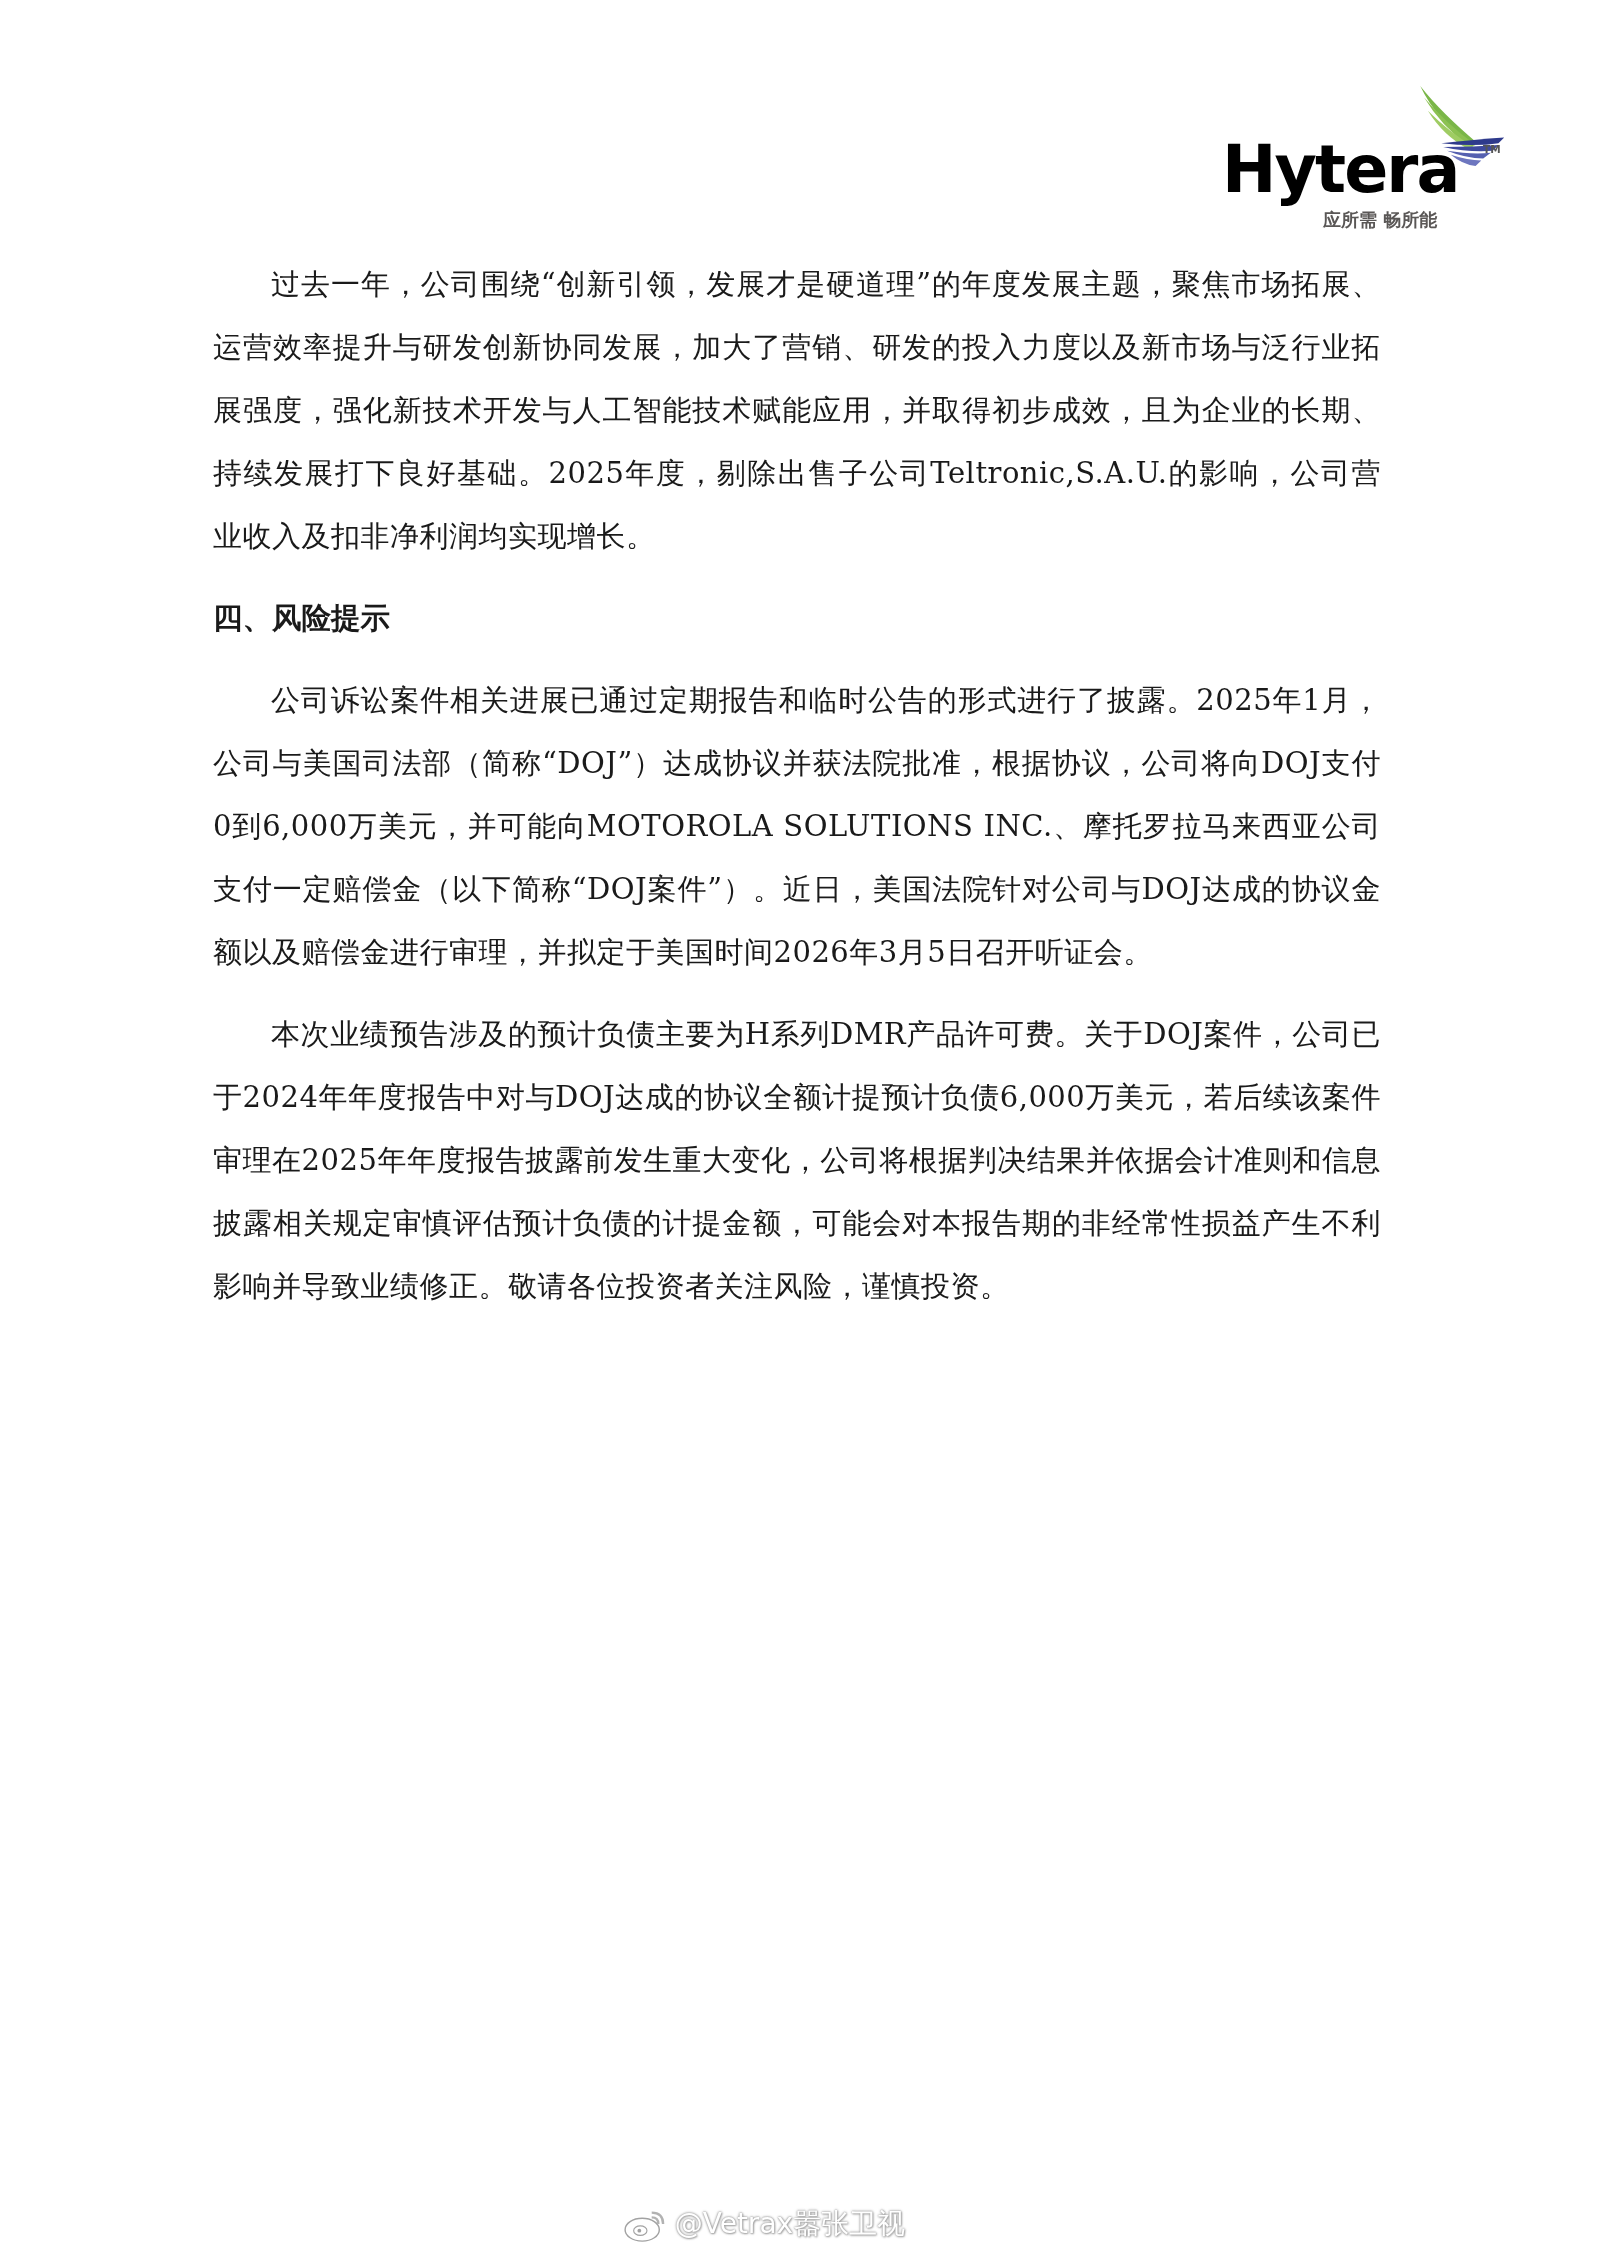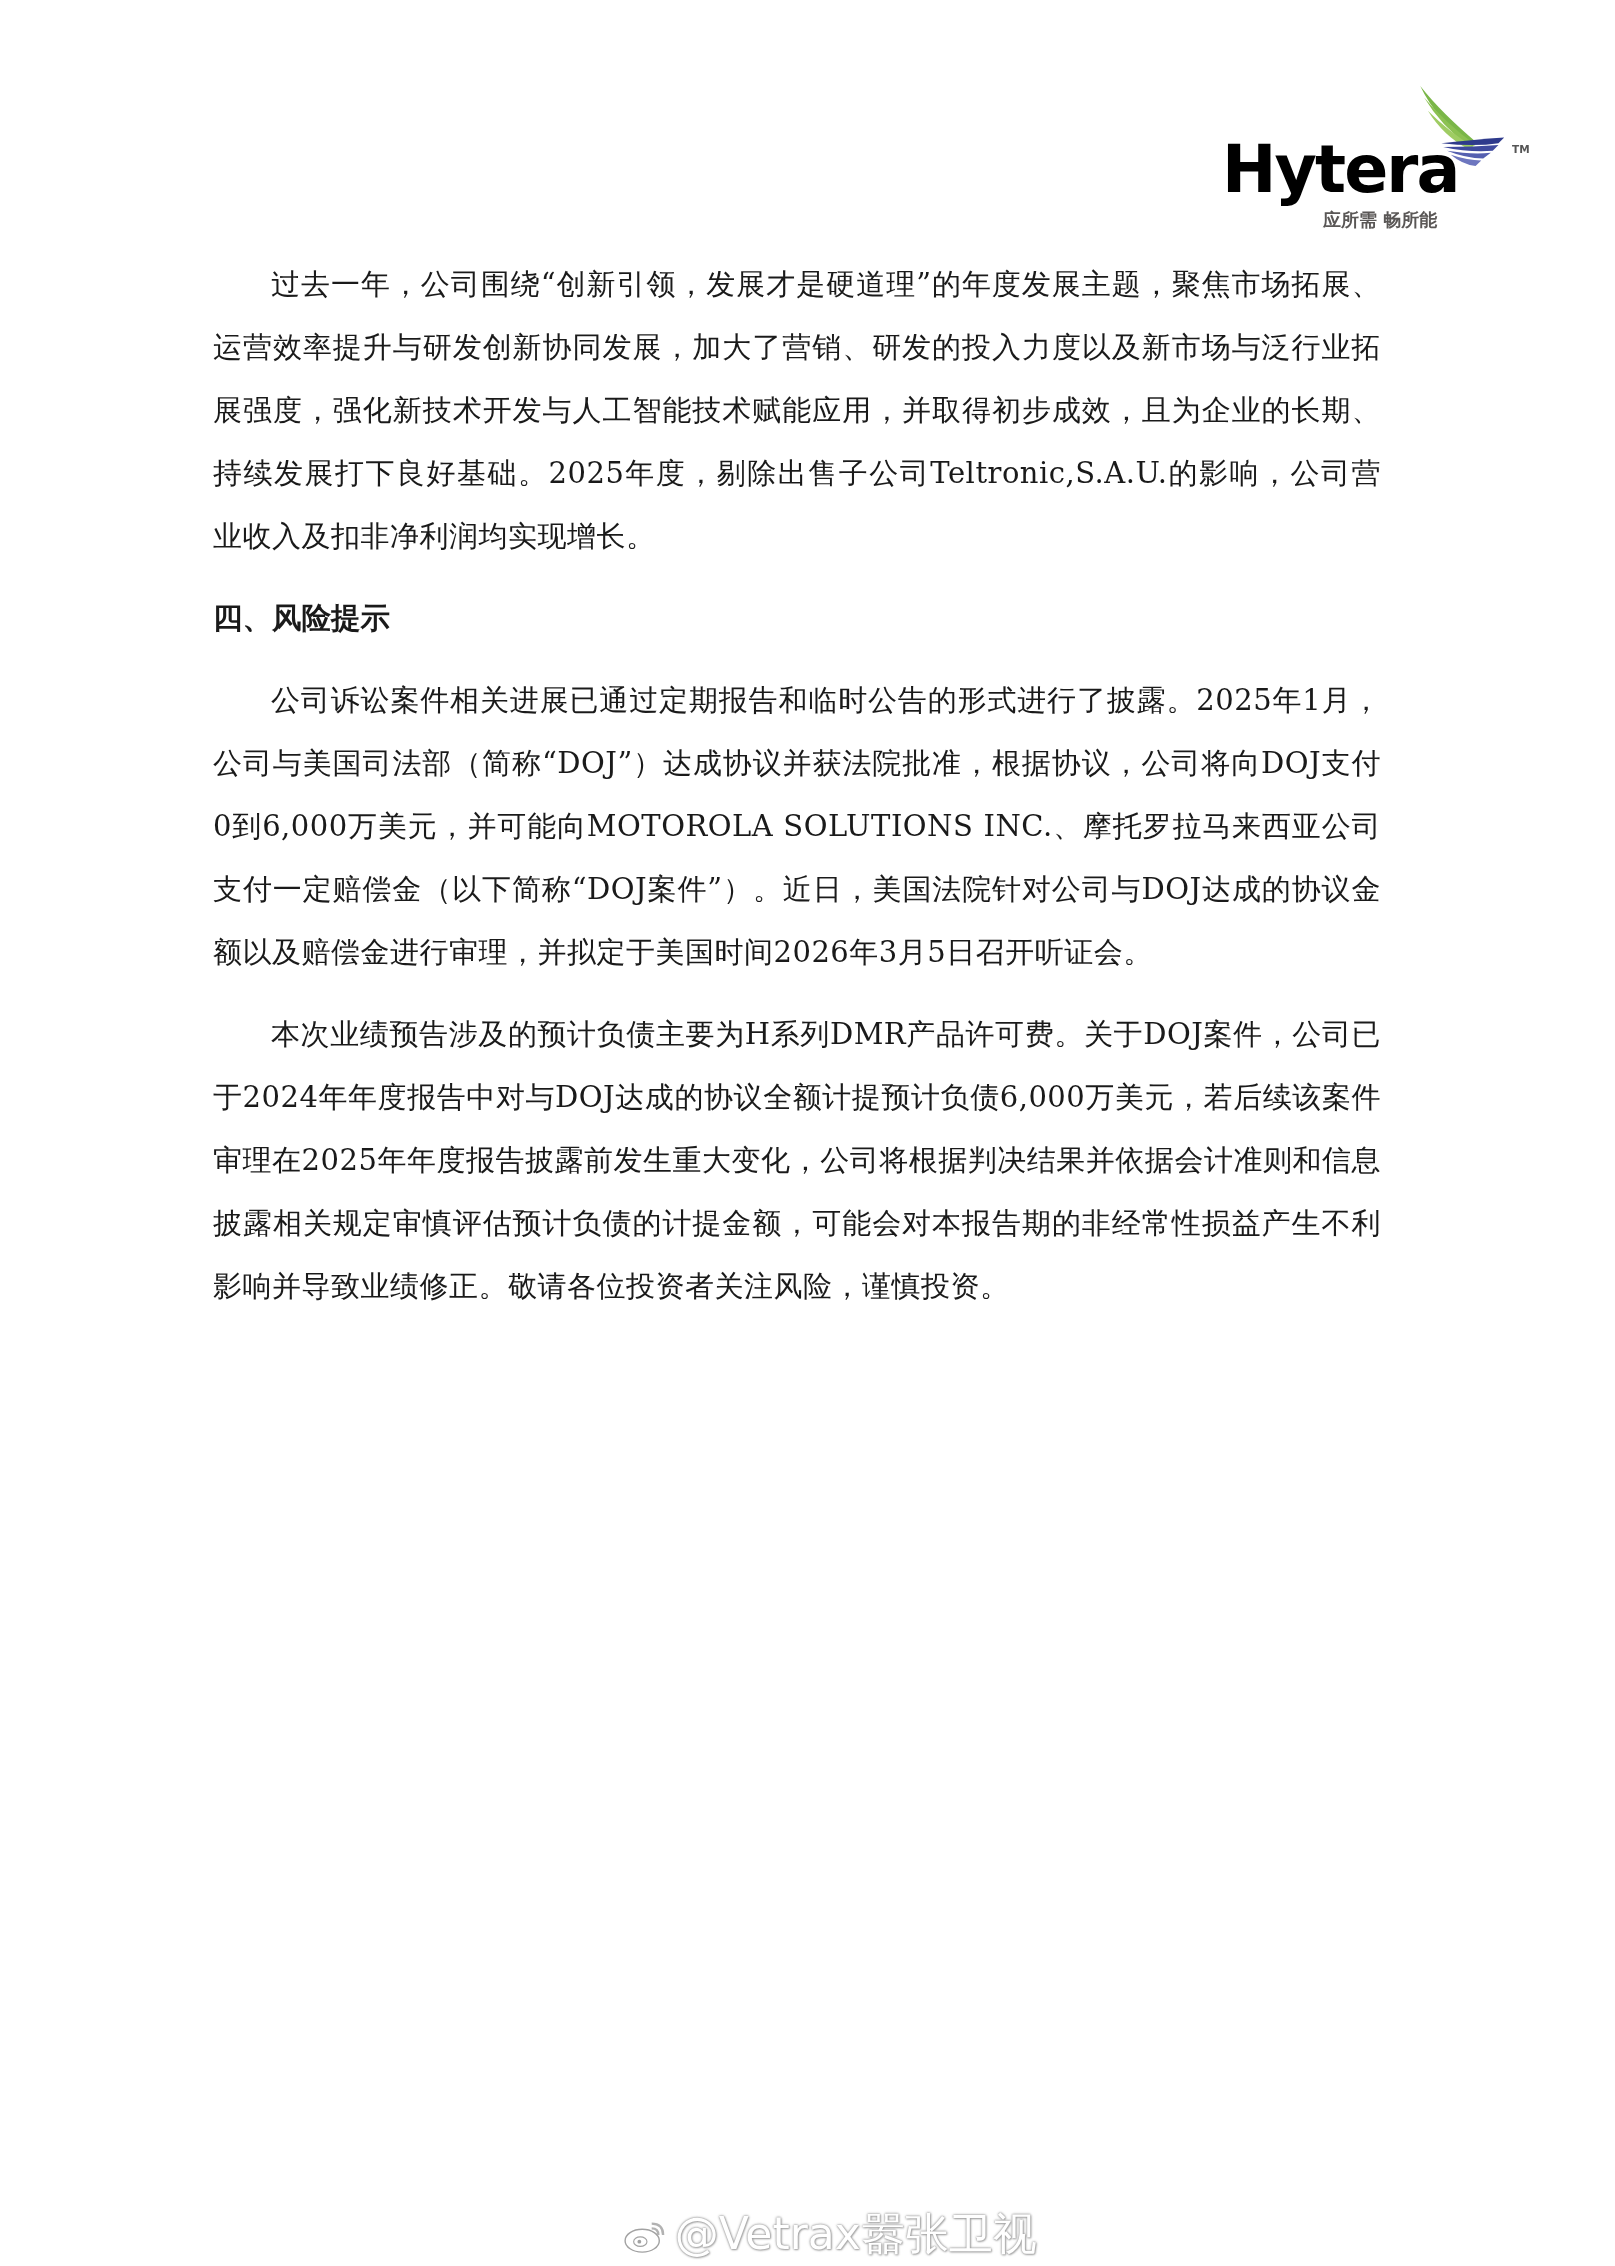--- a/index.html
+++ b/index.html
@@ -40,21 +40,20 @@
       height: 86px;
     }
     .logo-tm {
       position: absolute;
       left: 261px;
       top: 59px;
       font-family: "DejaVu Sans", "Liberation Sans", sans-serif;
       font-size: 10.5px;
       font-weight: bold;
       color: #555;
-      margin-left: 29px;
     }
     .logo-slogan {
       position: absolute;
       left: 101px;
       top: 124px;
       font-family: "DejaVu Sans", "Liberation Sans", sans-serif;
       font-size: 18px;
       font-weight: bold;
       color: #5a5756;
       white-space: nowrap;
@@ -82,21 +81,21 @@
     }
     .watermark {
       position: absolute;
       left: 623px;
       top: 2205px;
       display: flex;
       align-items: center;
       gap: 5.7px;
       color: #ffffff;
       font-family: "DejaVu Sans", "Liberation Sans", sans-serif;
-      font-size: 44px;
+      font-size: 28px;
       text-shadow: 0 0 2.9px #999, 0 0 1.9px #888, 1px 1px 1.9px #aaa;
       opacity: 0.9;
     }
     .watermark-icon {
       width: 46px;
       height: 38px;
     }
   </style>
 </head>
 <body>

